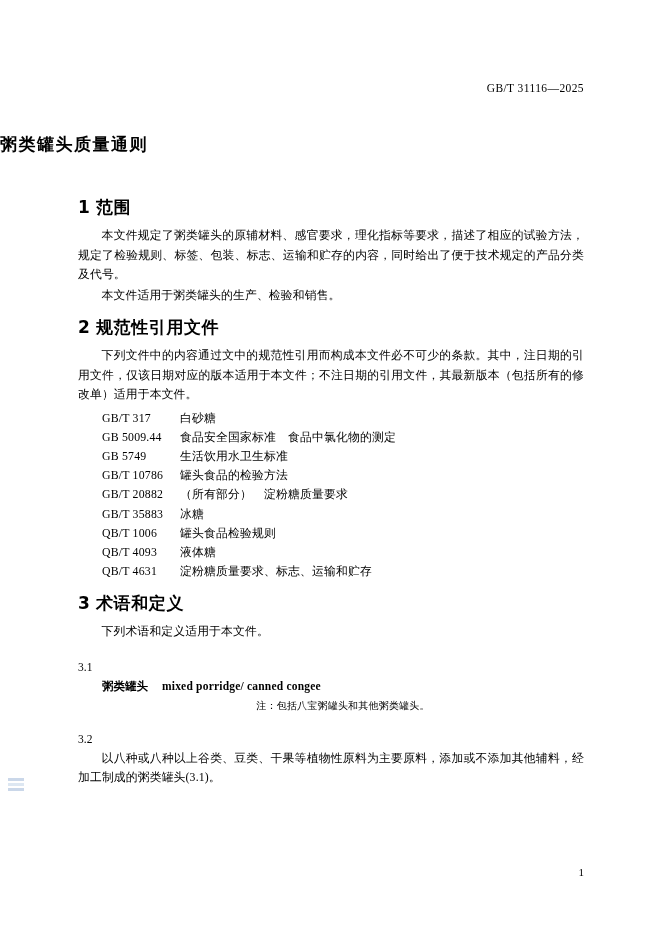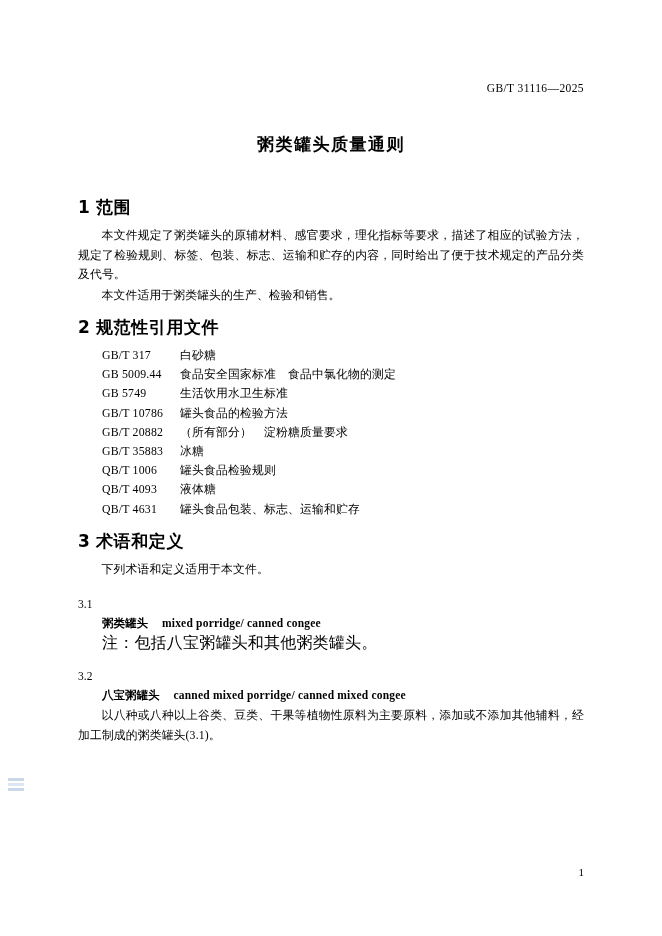--- a/index.html
+++ b/index.html
@@ -30,21 +30,20 @@
     font-family: "Liberation Serif", "DejaVu Serif", serif;
     font-size: 11.5px;
     letter-spacing: 0.4px;
     color: #000;
   }
   .doc-title {
     position: absolute;
     top: 133px;
     left: 0;
     width: 662px;
-    text-align: center;
     font-size: 17px;
     font-weight: bold;
     letter-spacing: 1.5px;
     font-family: "DejaVu Sans", "Liberation Sans", sans-serif;
   }
   .content {
     position: absolute;
     top: 185px;
     left: 78px;
     width: 506px;
@@ -97,25 +96,26 @@
     font-weight: bold;
     font-family: "DejaVu Sans", "Liberation Sans", sans-serif;
   }
   .term-line .en {
     font-family: "Liberation Serif", "DejaVu Serif", serif;
     font-weight: bold;
     margin-left: 14px;
     letter-spacing: 0.2px;
   }
   .note {
-    font-size: 16px;
+    font-size: 10px;
     line-height: 17px;
     margin-left: 24px;
     margin-top: 2px;
     letter-spacing: 0.2px;
+    text-align: center;
   }
   .page-num {
     position: absolute;
     bottom: 58px;
     right: 78px;
     font-size: 11px;
   }
   .watermark {
     position: absolute;
     left: 8px;
@@ -148,48 +148,46 @@
 
     <div class="sec-head">
       <span class="num">1</span><span>范围</span>
     </div>
     <p class="para">本文件规定了粥类罐头的原辅材料、感官要求，理化指标等要求，描述了相应的试验方法，规定了检验规则、标签、包装、标志、运输和贮存的内容，同时给出了便于技术规定的产品分类及代号。</p>
     <p class="para">本文件适用于粥类罐头的生产、检验和销售。</p>
 
     <div class="sec-head">
       <span class="num">2</span><span>规范性引用文件</span>
     </div>
+    <p class="para">下列文件中的内容通过文中的规范性引用而构成本文件必不可少的条款。其中，注日期的引用文件，仅该日期对应的版本适用于本文件；不注日期的引用文件，其最新版本（包括所有的修改单）适用于本文件。</p>
 
     <div class="ref-list">
       <div class="ref-item"><span class="code">GB/T 317</span><span>白砂糖</span></div>
       <div class="ref-item"><span class="code">GB 5009.44</span><span>食品安全国家标准　食品中氯化物的测定</span></div>
       <div class="ref-item"><span class="code">GB 5749</span><span>生活饮用水卫生标准</span></div>
       <div class="ref-item"><span class="code">GB/T 10786</span><span>罐头食品的检验方法</span></div>
       <div class="ref-item"><span class="code">GB/T 20882</span><span>（所有部分）　淀粉糖质量要求</span></div>
       <div class="ref-item"><span class="code">GB/T 35883</span><span>冰糖</span></div>
       <div class="ref-item"><span class="code">QB/T 1006</span><span>罐头食品检验规则</span></div>
       <div class="ref-item"><span class="code">QB/T 4093</span><span>液体糖</span></div>
-      <div class="ref-item"><span class="code">QB/T 4631</span><span>罐头食品包装、标志、运输和贮存</span></div>
+      <div class="ref-item"><span class="code">QB/T 4631</span><span>淀粉糖质量要求、标志、运输和贮存</span></div>
     </div>
 
     <div class="sec-head">
       <span class="num">3</span><span>术语和定义</span>
     </div>
     <p class="para">下列术语和定义适用于本文件。</p>
 
     <div class="clause-num">3.1</div>
     <div class="term-line">
       <span>粥类罐头</span><span class="en">mixed porridge/ canned congee</span>
     </div>
     <div class="note">注：包括八宝粥罐头和其他粥类罐头。</div>
 
     <div class="clause-num">3.2</div>
-    <div class="term-line">
-      <span>八宝粥罐头</span><span class="en">canned mixed porridge/ canned mixed congee</span>
-    </div>
     <p class="para">以八种或八种以上谷类、豆类、干果等植物性原料为主要原料，添加或不添加其他辅料，经加工制成的粥类罐头(3.1)。</p>
 
   </div>
 
   <div class="watermark">
     <span class="bar b1"></span>
     <span class="bar b2"></span>
     <span class="bar b3"></span>
   </div>
 

